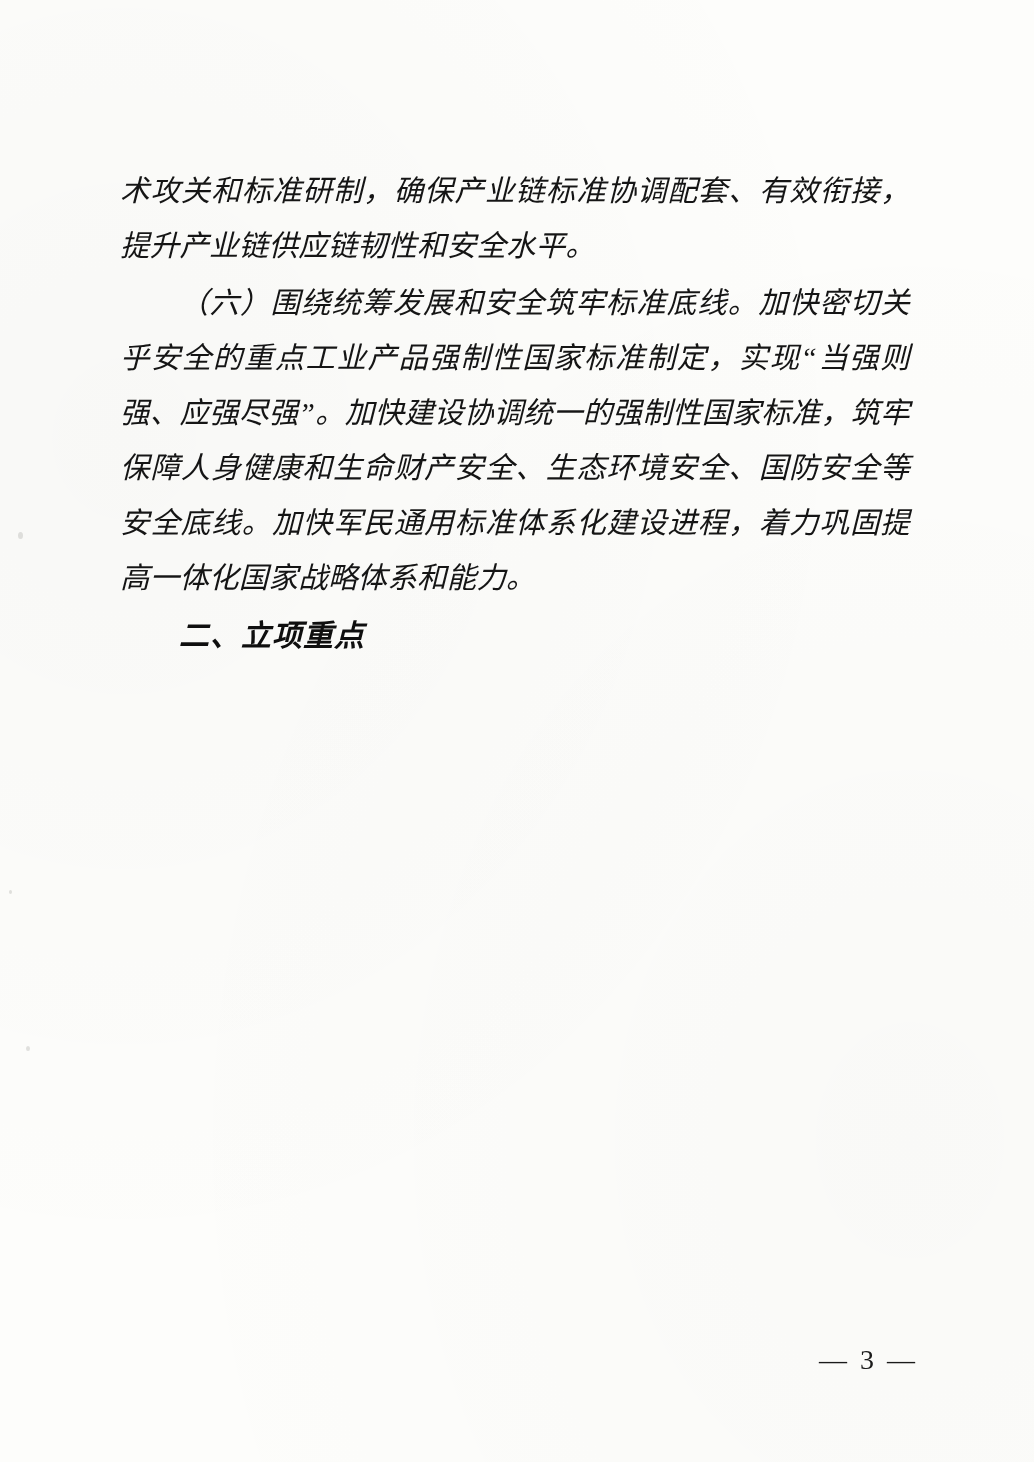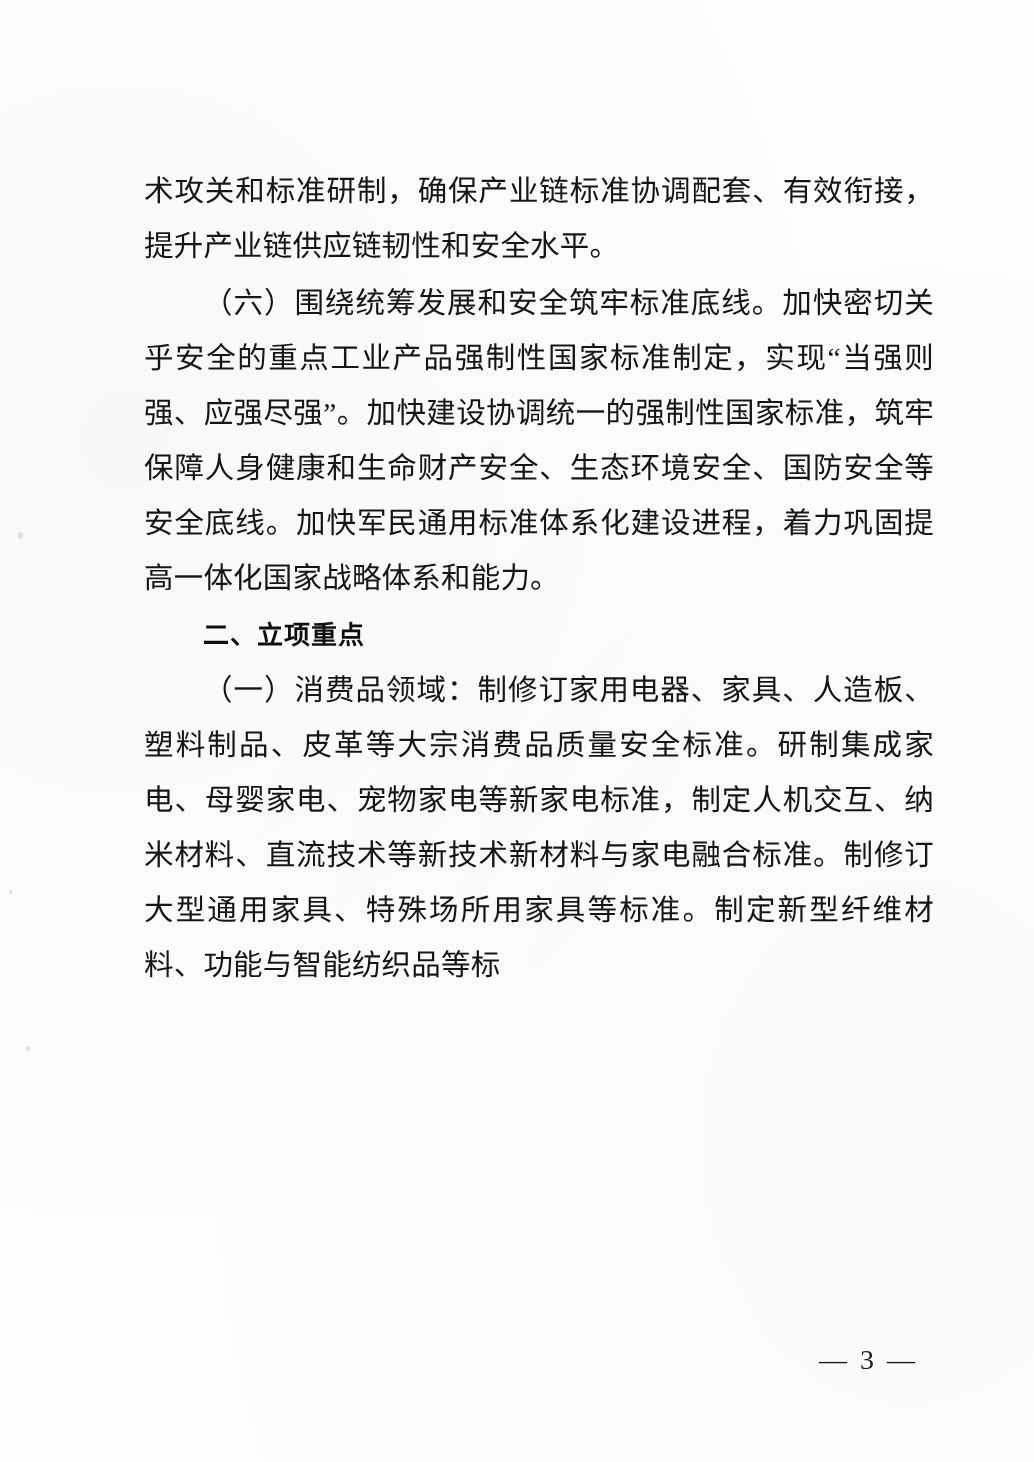--- a/index.html
+++ b/index.html
@@ -25,41 +25,42 @@
     content: "";
     position: absolute;
     inset: 0;
     background:
       radial-gradient(ellipse at 12% 30%, rgba(0,0,0,0.018), rgba(0,0,0,0) 60%),
       radial-gradient(ellipse at 88% 78%, rgba(0,0,0,0.015), rgba(0,0,0,0) 62%);
     pointer-events: none;
   }
   .content {
     position: absolute;
-    left: 144px;
+    left: 120px;
     top: 164px;
     width: 790px;
+    font-style: italic;
   }
   p.para {
     margin: 0 0 2px 0;
     font-size: 29.5px;
     line-height: 55px;
     letter-spacing: 0.2px;
     text-align: justify;
     text-justify: inter-ideograph;
     text-indent: 0;
     color: #151515;
   }
   p.indent {
     text-indent: 59px;
   }
   h2.section {
     margin: 0;
     padding: 0;
-    font-size: 26px;
+    font-size: 30px;
     line-height: 55px;
     font-weight: bold;
     text-indent: 59px;
     font-family: "Liberation Sans", "DejaVu Sans", sans-serif;
     letter-spacing: 1px;
     color: #0f0f0f;
   }
   .page-number {
     position: absolute;
     right: 116px;
@@ -88,19 +89,18 @@
   <div class="content">
 
     <p class="para">术攻关和标准研制，确保产业链标准协调配套、有效衔接，提升产业链供应链韧性和安全水平。</p>
 
 
 
     <p class="para indent">（六）围绕统筹发展和安全筑牢标准底线。加快密切关乎安全的重点工业产品强制性国家标准制定，实现“当强则强、应强尽强”。加快建设协调统一的强制性国家标准，筑牢保障人身健康和生命财产安全、生态环境安全、国防安全等安全底线。加快军民通用标准体系化建设进程，着力巩固提高一体化国家战略体系和能力。</p>
 
     <h2 class="section">二、立项重点</h2>
 
-    <p class="para indent">（一）消费品领域：制修订家用电器、家具、人造板、塑料制品、皮革等大宗消费品质量安全标准。研制集成家电、母婴家电、宠物家电等新家电标准，制定人机交互、纳米材料、直流技术等新技术新材料与家电融合标准。制修订大型通用家具、特殊场所用家具等标准。制定新型纤维材料、功能与智能纺织品等标</p>
 
   </div>
 
   <div class="page-number">— 3 —</div>
 
 </div>
 
 </body></html>

